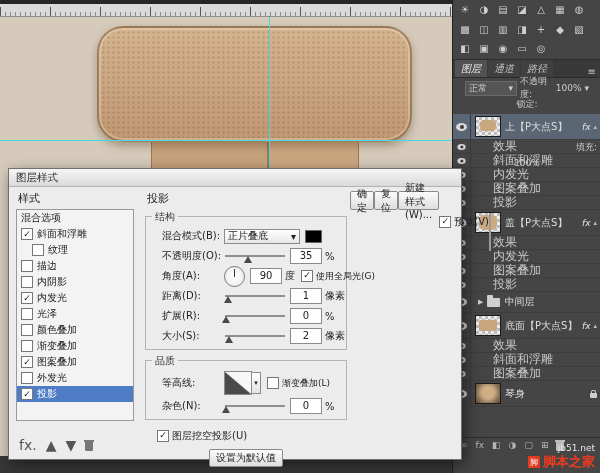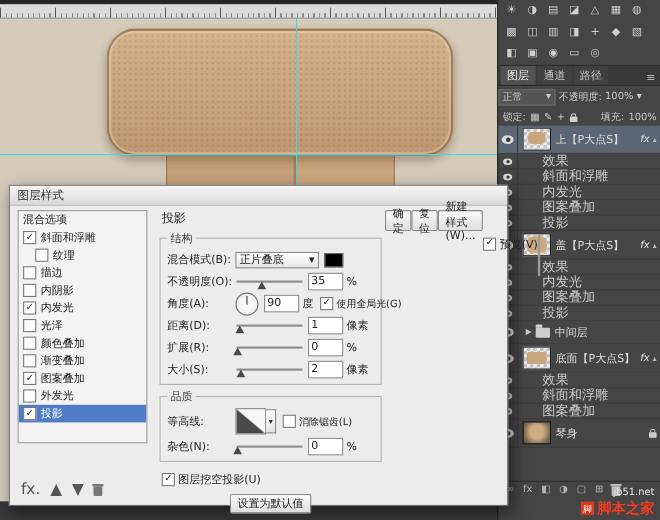--- a/index.html
+++ b/index.html
@@ -41,55 +41,55 @@
   .cb{width:10px;height:10px;border:1px solid #777;background:#fff;font-size:9px;line-height:10px;text-align:center;color:#222;flex:none;}
   #dlg-footicons{position:absolute;left:10px;bottom:6px;display:flex;gap:9px;align-items:center;color:#555;font-size:14px;}
   .mtrash{width:8px;height:9px;background:#777;border-radius:0 0 1px 1px;position:relative;margin-top:2px;}
   .mtrash::before{content:"";position:absolute;top:-2px;left:-1px;width:10px;height:2px;background:#777;}
   .mtrash.lt{background:#bbb;}.mtrash.lt::before{background:#bbb;}
   
   #shadow-col{position:absolute;left:136px;top:5px;width:202px;}
   #shadow-header{font-size:11px;margin-left:2px;}
   .group{position:relative;border:1px solid #b3b3b3;margin-top:10px;padding:9px 6px 3px;}
   .group-label{position:absolute;top:-7px;left:6px;background:#ececec;padding:0 3px;font-size:10px;color:#333;}
-  .frow{display:flex;align-items:center;height:20px;font-size:10px;}
+  .frow{display:flex;align-items:center;height:20px;font-size:10px;margin-left:10px;}
   .flabel{width:62px;flex:none;}
   .pselect{width:76px;height:15px;border:1px solid #8b8b8b;background:linear-gradient(#fff,#e6e6e6);
     display:flex;align-items:center;justify-content:space-between;padding:0 3px;font-size:10px;box-sizing:border-box;}
   .colorsw{width:15px;height:11px;background:#000;border:1px solid #666;margin-left:5px;}
   .slider{position:relative;width:60px;height:2px;background:#8f8f8f;margin:0 5px 0 1px;flex:none;}
   .sthumb{position:absolute;top:1px;width:0;height:0;border-left:4px solid transparent;border-right:4px solid transparent;border-bottom:7px solid #4a4a4a;transform:translateX(-4px);}
-  .vbox{width:26px;height:14px;border:1px solid #8b8b8b;background:#fff;font-size:10px;text-align:left;padding:0 2px;line-height:14px;flex:none;box-sizing:content-box;}
+  .vbox{width:26px;height:14px;border:1px solid #8b8b8b;background:#fff;font-size:10px;text-align:center;padding:0 2px;line-height:14px;flex:none;box-sizing:content-box;}
   .unit{margin-left:3px;flex:none;}
   .dial{width:19px;height:19px;border-radius:50%;border:1px solid #777;background:radial-gradient(#fff,#e9e9e9);position:relative;margin-right:5px;flex:none;}
   .dial::after{content:"";position:absolute;left:9px;top:2px;width:1px;height:8px;background:#333;}
   .ckb{width:10px;height:10px;border:1px solid #777;background:#fff;font-size:9px;line-height:9px;text-align:center;margin:0 3px 0 6px;flex:none;}
   .cklabel{font-size:9px;white-space:nowrap;}
   .contour-th{width:26px;height:22px;border:1px solid #8b8b8b;background:linear-gradient(to top right,#4a4a4a 0 48%,#f7f7f7 52%);flex:none;}
   .contour-arrow{width:9px;height:22px;border:1px solid #8b8b8b;border-left:none;background:linear-gradient(#fff,#e3e3e3);font-size:7px;display:flex;align-items:center;justify-content:center;flex:none;box-sizing:border-box;}
   .btn{height:18px;border:1px solid #8a8a8a;border-radius:2px;background:linear-gradient(#fbfbfb,#dedede);
     font-size:10px;padding:0 6px;display:flex;align-items:center;justify-content:center;color:#222;box-sizing:border-box;}
   .defbtns{display:flex;gap:6px;margin-top:3px;justify-content:center;}
   
   #actions-col{position:absolute;right:7px;top:5px;width:104px;display:flex;flex-direction:row;}
   #actions-col .btn{height:19px;margin-bottom:6px;}
   #preview-row{display:flex;align-items:center;font-size:10px;margin-top:2px;}
   #preview-swatch{width:36px;height:36px;margin:22px auto 0;background-color:#c9a47c;border:1px solid #9a9a9a;box-shadow:inset 0 0 0 1px #fff;}
   
   #dock{position:absolute;left:452px;top:0;width:148px;height:473px;background:#454545;border-left:1px solid #222;z-index:5;}
   #dock-top{height:60px;border-bottom:1px solid #2e2e2e;padding:3px 5px;box-sizing:border-box;display:flex;flex-direction:column;justify-content:space-between;}
   .icon-row{display:flex;gap:5px;color:#cfcfcf;font-size:10px;line-height:14px;}
   .icon-row span{width:14px;text-align:center;}
-  #dock-tabs{height:17px;display:flex;align-items:flex-end;background:#393939;border-bottom:1px solid #2b2b2b;padding:0 2px;}
+  #dock-tabs{height:17px;display:flex;align-items:flex-end;background:#393939;border-bottom:1px solid #2b2b2b;padding:0 2px;font-style:italic;}
   .dtab{font-size:10px;color:#c4c4c4;padding:2px 6px 1px;background:#404040;margin-right:1px;}
   .dtab.active{background:#525252;color:#eee;}
   #dock-tabs .menu{margin-left:auto;color:#bbb;font-size:10px;padding-right:3px;}
-  #dock-blend{height:20px;display:flex;align-items:center;padding:0 0;gap:3px;font-size:9px;color:#ccc;}
+  #dock-blend{height:20px;display:flex;align-items:center;padding:0 12px;gap:3px;font-size:9px;color:#ccc;justify-content:flex-end;}
   .dselect{width:44px;height:13px;background:#555;border:1px solid #6a6a6a;font-size:9px;display:flex;align-items:center;justify-content:space-between;padding:0 3px;flex:none;}
-  #dock-lock{height:17px;display:flex;align-items:center;padding:0 4px;gap:4px;font-size:9px;color:#ccc;border-bottom:1px solid #2e2e2e;}
+  #dock-lock{height:17px;display:flex;align-items:center;padding:0 4px;gap:4px;font-size:9px;color:#ccc;border-bottom:1px solid #2e2e2e;flex-direction:column;}
   .mlock{width:7px;height:5px;background:#cfcfcf;border-radius:1px;position:relative;margin-top:3px;flex:none;}
   .mlock::before{content:"";position:absolute;top:-3px;left:1px;width:3px;height:2px;border:1px solid #cfcfcf;border-bottom:none;border-radius:2px 2px 0 0;}
   #layers{position:absolute;top:114px;bottom:36px;left:0;right:0;overflow:hidden;}
   .lrow{display:flex;align-items:center;border-bottom:1px solid #3d3d3d;color:#ddd;}
   .lrow.ly{height:25px;font-size:10px;}
   .lrow.ef{height:13px;font-size:12px;color:#c9c9c9;}
   .lrow.gp{height:20px;font-size:10px;gap:4px;}
   .lrow.sel{background:#5a6673;}
   .eyecell{width:17px;align-self:stretch;border-right:1px solid #383838;display:flex;align-items:center;justify-content:center;flex:none;}
   .eye{width:11px;height:8px;border-radius:50%;background:#d8d8d8;position:relative;flex:none;}
@@ -134,20 +134,21 @@
     <div id="topstrip"></div>
     <div id="ruler"></div>
   </div>
   <div id="bottomstrip"></div>
 
   <div id="dialog">
     <div id="dlg-title">图层样式</div>
     <div id="dlg-body">
 
       <div id="styles-col">
+        <div id="styles-header">样式</div>
         <div id="style-list">
             <div class="srow">
               <span class="slabel">混合选项</span>
             </div>
             <div class="srow">
               <span class="cb">✓</span>
               <span class="slabel">斜面和浮雕</span>
             </div>
             <div class="srow ind">
               <span class="cb"></span>
@@ -253,21 +254,21 @@
           </div>
         </div>
 
         <div class="group">
           <span class="group-label">品质</span>
           <div class="frow" style="height:26px">
             <span class="flabel">等高线:</span>
             <span class="contour-th"></span>
             <span class="contour-arrow">▾</span>
             <span class="ckb"></span>
-            <span class="cklabel">消除锯齿(L)</span>
+            <span class="cklabel">渐变叠加(L)</span>
           </div>
           <div class="frow">
             <span class="flabel">杂色(N):</span>
             <span class="slider">
                 <span class="sthumb" style="left:2%"></span>
               </span>
             <span class="vbox">0</span>
             <span class="unit">%</span>
           </div>
         </div>

